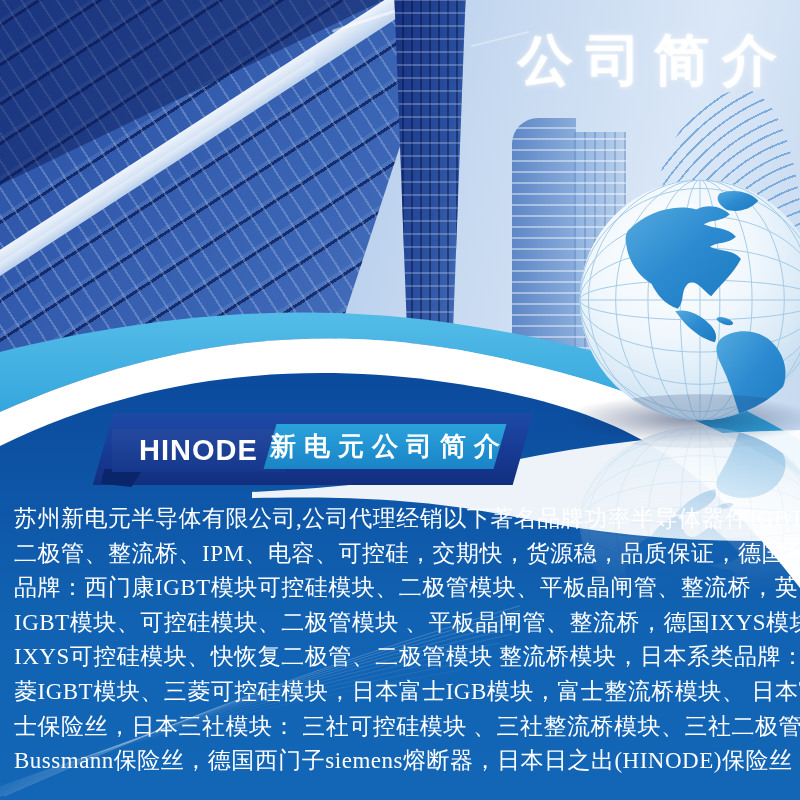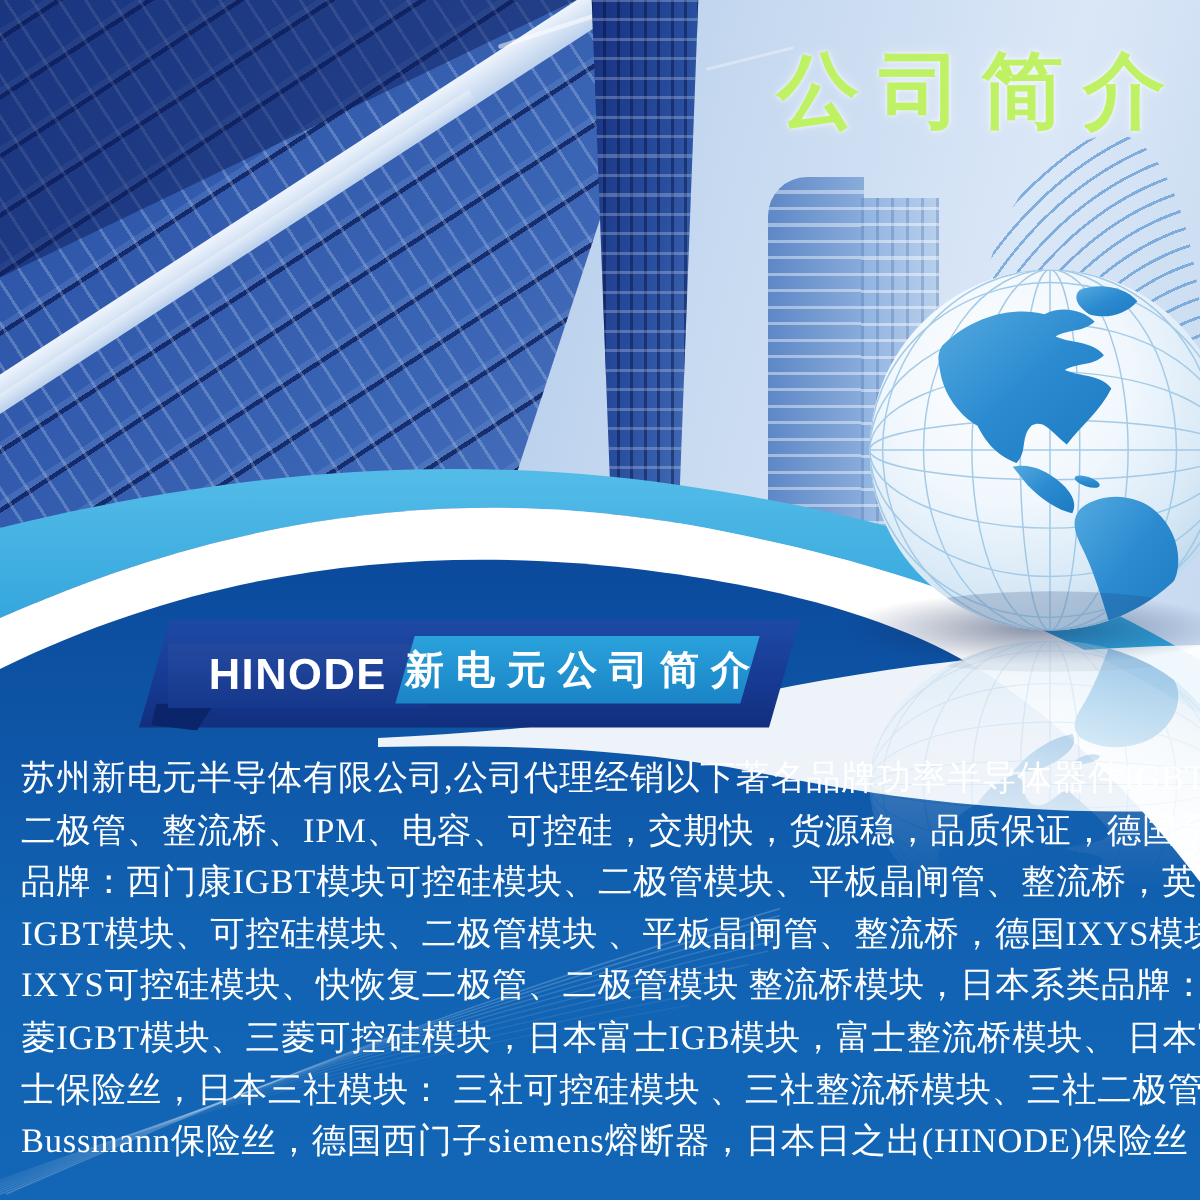--- a/index.html
+++ b/index.html
@@ -44,21 +44,21 @@
       rgba(106,160,216,.85) 0 1.5px,rgba(255,255,255,0) 1.5px 9px);}
   .arc-small{position:absolute;left:596px;top:268px;width:64px;height:92px;opacity:.7;
     background:repeating-radial-gradient(ellipse 160px 220px at -25% 125%,
       rgba(106,160,216,.8) 0 1.5px,rgba(255,255,255,0) 1.5px 8px);}
   .cloud-streak{position:absolute;left:330px;top:16px;width:90px;height:3px;border-radius:2px;
     background:rgba(255,255,255,.55);transform:rotate(-18deg);}
   .cloud-streak.s2{left:470px;top:38px;width:60px;height:2px;transform:rotate(-14deg);opacity:.6;}
   
   .company-title{position:absolute;top:24px;right:10px;z-index:6;white-space:nowrap;
     font-family:"Liberation Serif","DejaVu Serif",serif;font-weight:bold;
-    font-size:55px;letter-spacing:13px;margin-right:0;color:#bef264;
+    font-size:55px;letter-spacing:13px;margin-right:0;color:#ffffff;
     text-shadow:0 0 3px rgba(255,255,255,.85),0 0 9px rgba(255,255,255,.45);}
   
   .bottom-bg{position:absolute;left:0;top:470px;width:800px;height:330px;
     background:linear-gradient(180deg,#0e54a6 0%,#1162b2 45%,#1366b6 100%);}
   
   .waves{position:absolute;left:0;top:300px;width:800px;height:300px;z-index:3;}
   
   .globe-shadow{position:absolute;left:556px;top:394px;width:268px;height:50px;z-index:4;
     background:radial-gradient(ellipse at 50% 50%,rgba(18,38,84,.5) 0%,rgba(18,38,84,0) 68%);}
   .globe{position:absolute;left:576px;top:176px;width:248px;height:248px;z-index:5;}

